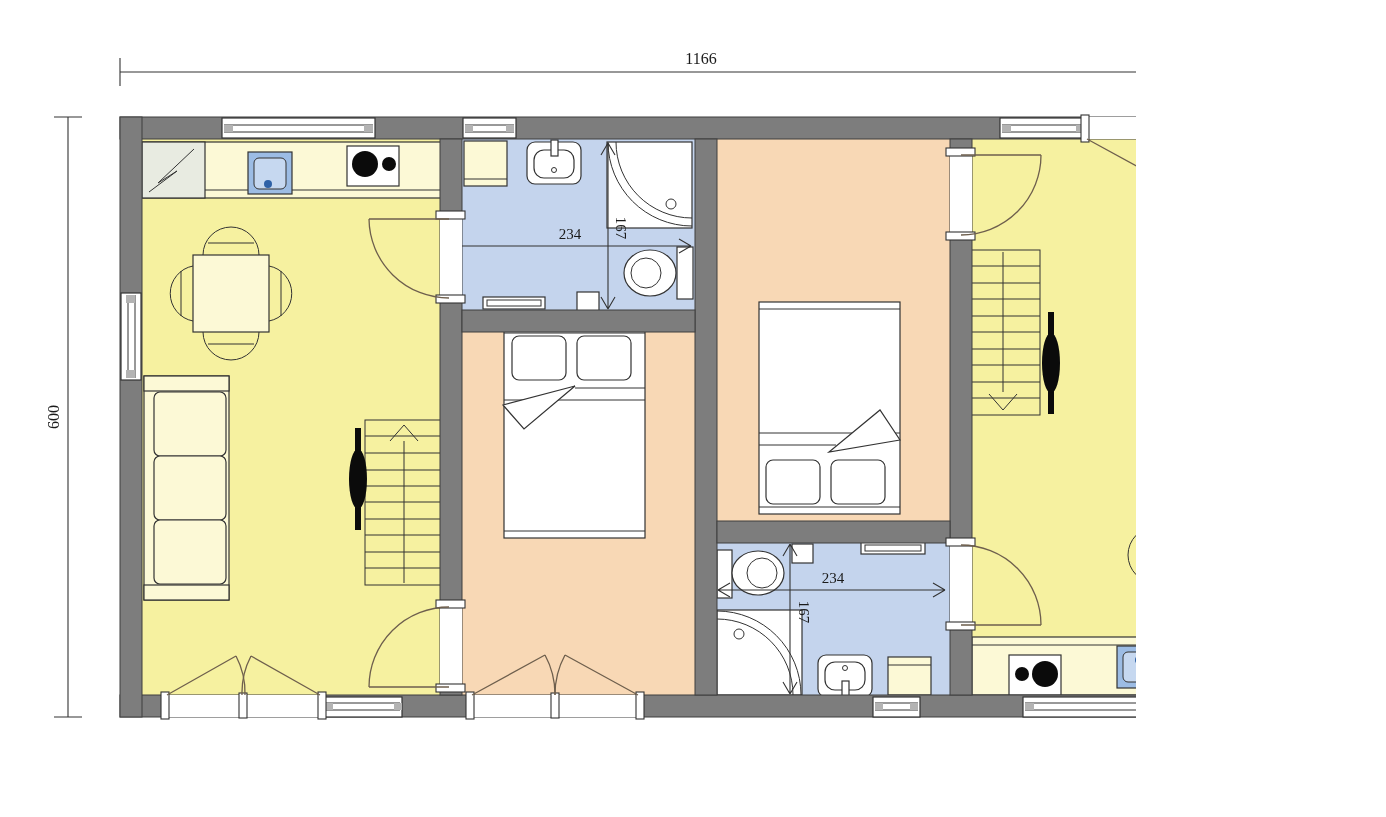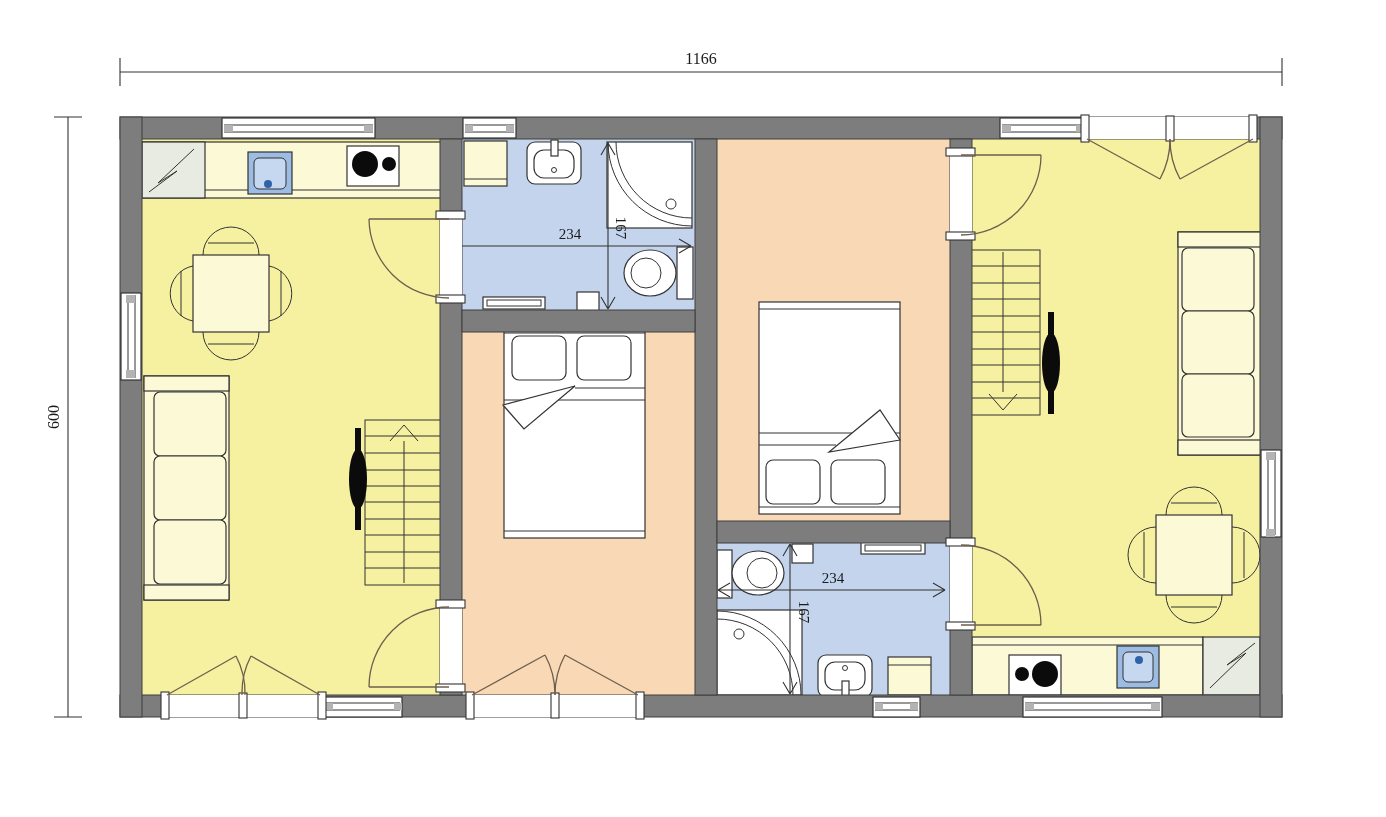--- a/index.html
+++ b/index.html
@@ -1,16 +1,16 @@
 <!DOCTYPE html>
 <html style="--wall: #7d7d7d; --outline: #3f3f3f; --line: #333333; --door-arc: #6e5f4d; --living-floor: #f6f1a0; --bedroom-floor: #f8d8b5; --bathroom-floor: #c4d4ed; --furniture-fill: #fcf9d6; --fridge-fill: #e8ebe1; --kitchen-sink: #9cbce4; --kitchen-sink-inner: #c6d8f0; --sink-dot: #2f62a7; --window-cap: #b3b3b3; --black: #0b0b0b; --dim-line: #333333; --dim-text: #1a1a1a;"><head>
 <meta charset="utf-8">
 <style>
   html,body{margin:0;padding:0;background:#fff;}
-  #stage{position:relative;width:1386px;height:817px;background:#fff;overflow:hidden;
+  #stage{position:relative;width:1136px;height:817px;background:#fff;overflow:hidden;
          font-family:"Liberation Serif", serif;}
   svg{display:block}
   .wall{fill:var(--wall);stroke:var(--outline);stroke-width:1;}
   .floor-living{fill:var(--living-floor);}
   .floor-bed{fill:var(--bedroom-floor);}
   .floor-bath{fill:var(--bathroom-floor);}
   .furn{fill:var(--furniture-fill);stroke:var(--line);stroke-width:1.2;}
   .white{fill:#fff;stroke:var(--line);stroke-width:1.2;}
   .thin{fill:none;stroke:var(--line);stroke-width:1;}
   .arc{fill:none;stroke:var(--door-arc);stroke-width:1.3;}

